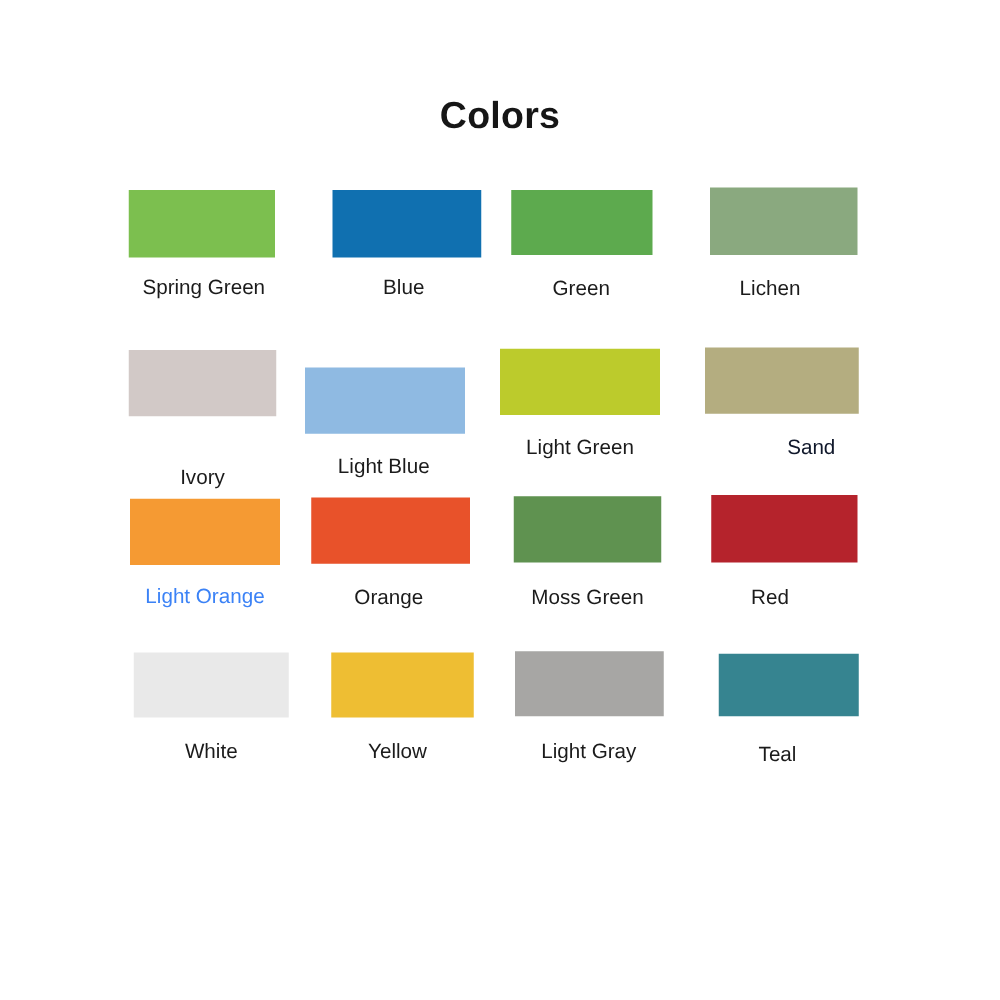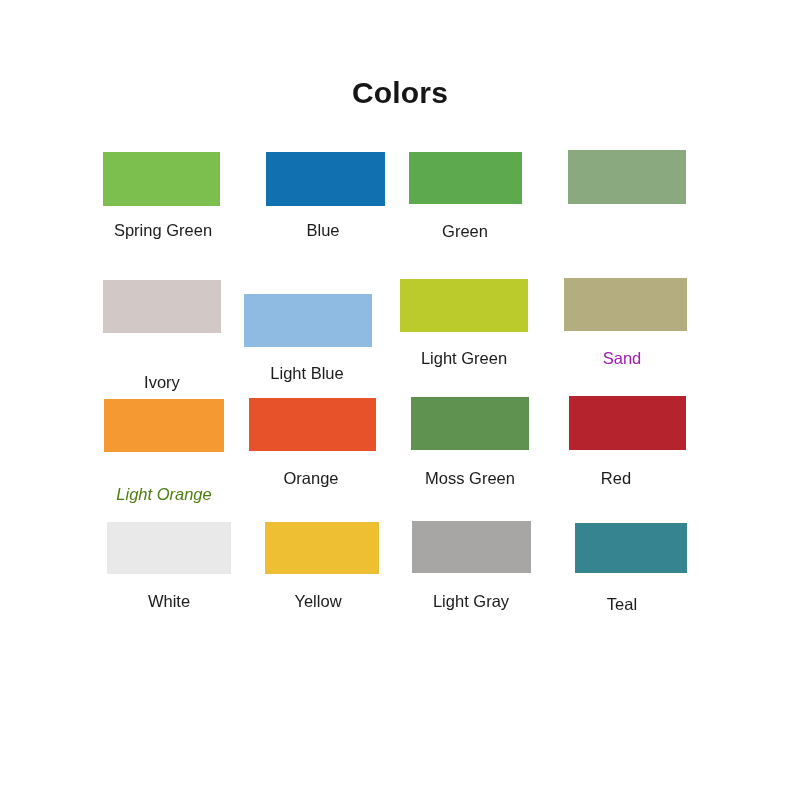--- a/index.html
+++ b/index.html
@@ -68,40 +68,41 @@
       <div class="swatch-cell" style="left: 253px; top: 152px; width: 119px; height: 54px; margin-left: 13px;">
         <div class="swatch-chip" style="width: 119px; height: 54px; background: rgb(16, 112, 176);"></div>
         <div class="swatch-label" style="left: -63px; top: 68px; width: 240px; color: rgb(27, 27, 27);">Blue</div>
       </div>
       <div class="swatch-cell" style="left: 409px; top: 152px; width: 113px; height: 52px;">
         <div class="swatch-chip" style="width: 113px; height: 52px; background: rgb(93, 170, 78);"></div>
         <div class="swatch-label" style="left: -64px; top: 69px; width: 240px; color: rgb(27, 27, 27);">Green</div>
       </div>
       <div class="swatch-cell" style="left: 568px; top: 150px; width: 118px; height: 54px;">
         <div class="swatch-chip" style="width: 118px; height: 54px; background: rgb(138, 169, 127);"></div>
+        <div class="swatch-label" style="left: -72px; top: 71px; width: 240px; color: rgb(27, 27, 27);">Lichen</div>
       </div>
       <div class="swatch-cell" style="left: 103px; top: 280px; width: 118px; height: 53px;">
         <div class="swatch-chip" style="width: 118px; height: 53px; background: rgb(210, 201, 199);"></div>
         <div class="swatch-label" style="left: -61px; top: 68px; width: 240px; color: rgb(27, 27, 27); margin-top: 24px;">Ivory</div>
       </div>
       <div class="swatch-cell" style="left: 244px; top: 294px; width: 128px; height: 53px;">
         <div class="swatch-chip" style="width: 128px; height: 53px; background: rgb(143, 186, 226);"></div>
         <div class="swatch-label" style="left: -57px; top: 69px; width: 240px; color: rgb(27, 27, 27);">Light Blue</div>
       </div>
       <div class="swatch-cell" style="left: 400px; top: 279px; width: 128px; height: 53px;">
         <div class="swatch-chip" style="width: 128px; height: 53px; background: rgb(188, 203, 44);"></div>
         <div class="swatch-label" style="left: -56px; top: 69px; width: 240px; color: rgb(27, 27, 27);">Light Green</div>
       </div>
       <div class="swatch-cell" style="left: 564px; top: 278px; width: 123px; height: 53px;">
         <div class="swatch-chip" style="width: 123px; height: 53px; background: rgb(180, 173, 128);"></div>
-        <div class="swatch-label" style="left: -62px; top: 70px; width: 240px; color: #a21caf;">Sand</div>
+        <div class="swatch-label" style="left: -62px; top: 70px; width: 240px; color: #0f172a; padding-left: 27px;">Sand</div>
       </div>
       <div class="swatch-cell" style="left: 104px; top: 399px; width: 120px; height: 53px;">
         <div class="swatch-chip" style="width: 120px; height: 53px; background: rgb(245, 154, 51);"></div>
-        <div class="swatch-label" style="left: -60px; top: 85px; width: 240px; color: #4d7c0f; font-style: italic;">Light Orange</div>
+        <div class="swatch-label" style="left: -60px; top: 68px; width: 240px; color: #3b82f6;">Light Orange</div>
       </div>
       <div class="swatch-cell" style="left: 249px; top: 398px; width: 127px; height: 53px; padding-left: 22px;">
         <div class="swatch-chip" style="width: 127px; height: 53px; background: rgb(232, 82, 42);"></div>
         <div class="swatch-label" style="left: -58px; top: 70px; width: 240px; color: rgb(27, 27, 27);">Orange</div>
       </div>
       <div class="swatch-cell" style="left: 411px; top: 397px; width: 118px; height: 53px;">
         <div class="swatch-chip" style="width: 118px; height: 53px; background: rgb(95, 146, 80);"></div>
         <div class="swatch-label" style="left: -61px; top: 71px; width: 240px; color: rgb(27, 27, 27);">Moss Green</div>
       </div>
       <div class="swatch-cell" style="left: 569px; top: 396px; width: 117px; height: 54px;">

